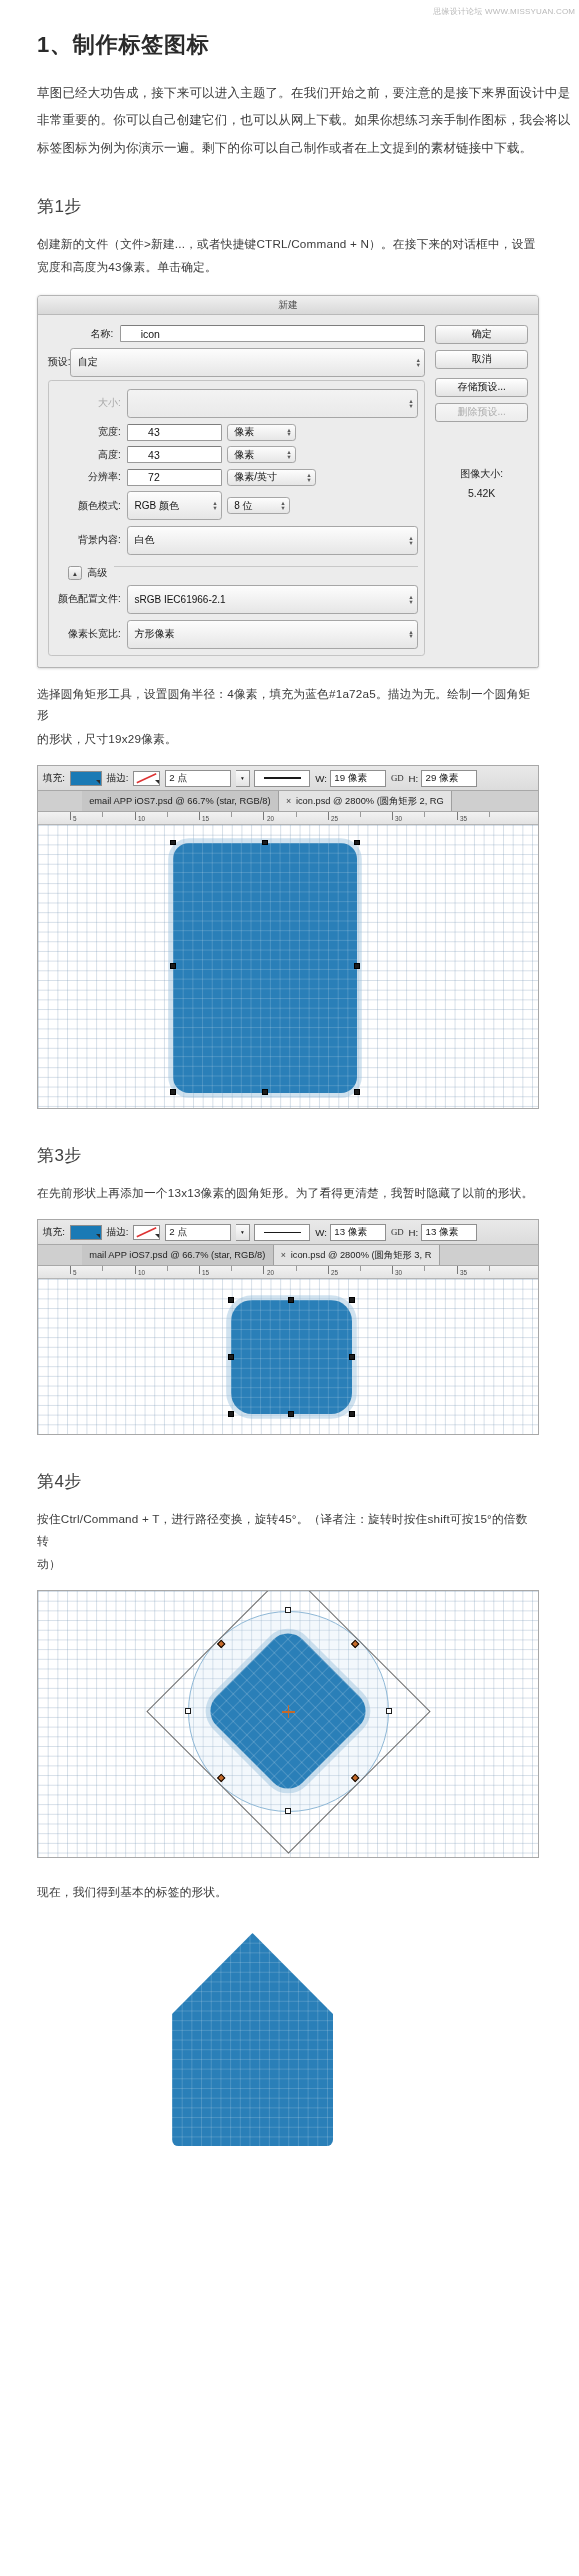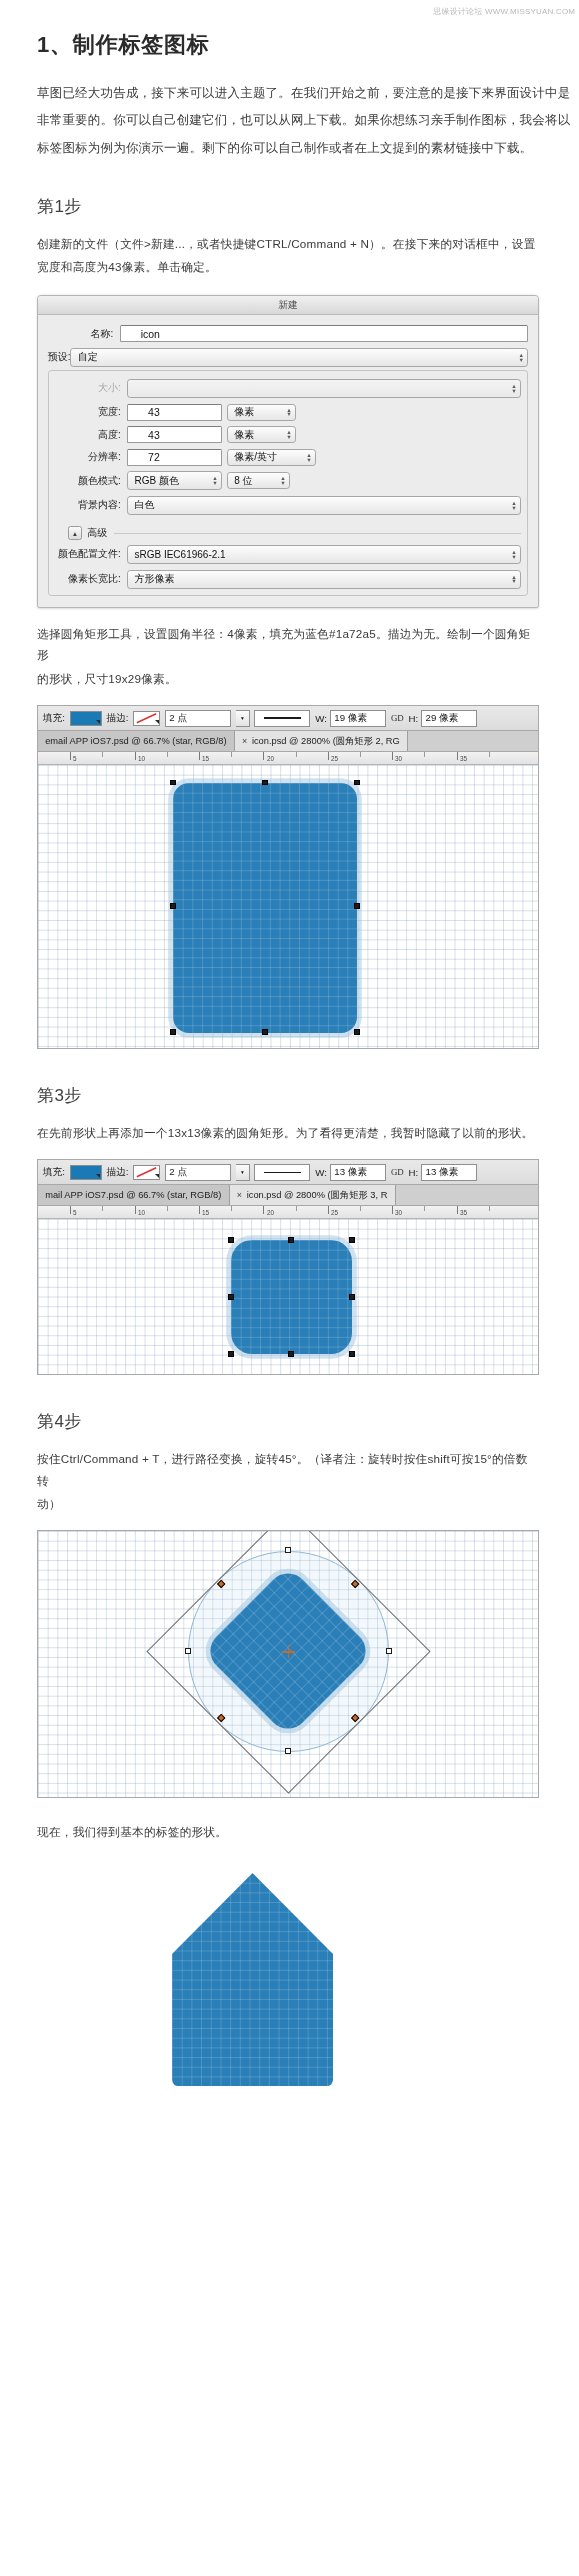--- a/index.html
+++ b/index.html
@@ -92,21 +92,21 @@
     height: 17px; background: #fff;
     border: 0.8px solid #9a9a9a; border-top-color: #7d7d7d;
     border-radius: 1.6px;
     display: flex; align-items: center;
     padding: 0 20px; font-size: 10.5px; color: #111;
   }
   .tf.name { flex: 1 1 auto; }
   .tf.num  { width: 95px; }
 
   .sel {
-    height: 19px;
+    height: 29px;
     background: linear-gradient(#fdfdfd,#e6e6e6);
     border: 0.8px solid #a6a6a6; border-radius: 3.2px;
     display: flex; align-items: center; justify-content: space-between;
     padding: 0 3.2px 0 6.4px; font-size: 10px; color: #111;
     position: relative;
   }
   .sel.dim { color: #a9a9a9; background: linear-gradient(#f3f3f3,#e9e9e9); }
   .sel.grow { flex: 1 1 auto; }
   .sel.w118 { width: 95px; }
 
@@ -126,21 +126,21 @@
   }
   .unitbtn.wide { min-width: 89px; }
 
   .group {
     border: 0.8px solid #c4c4c4; border-radius: 3.2px;
     padding: 8px 6.4px 4.8px 6.4px; margin-top: 3.2px; position: relative;
   }
 
   .preset-row { display: flex; align-items: center; margin-bottom: 1.6px; }
 
-  .advanced-head { display: flex; align-items: center; margin: 11.3px 0 4.8px 13px; }
+  .advanced-head { display: flex; margin: 11.3px 0 4.8px 13px; }
   .disc {
     width: 13.7px; height: 13.7px; border: 0.8px solid #9b9b9b; border-radius: 2.4px;
     background: linear-gradient(#fafafa,#dcdcdc);
     display: flex; align-items: center; justify-content: center;
     font-size: 6.4px; color: #3c3c3c; margin-right: 5.6px;
   }
   .advanced-head .atxt { font-size: 10px; margin-right: 6.4px; }
   .advanced-head .rule { flex: 1 1 auto; height: 0.8px; background: #c8c8c8; }
 
   .btn {
@@ -208,21 +208,21 @@
     height: 17px; background: #fff; border: 0.8px solid #8f8f8f;
     display: flex; align-items: center; padding: 0 3.2px; font-size: 9.7px;
     min-width: 56px;
   }
   .chain { font-size: 8.9px; color: #333; font-family: Liberation Serif, serif; }
 
   
   .tabstrip {
     width: 502px; display: flex; align-items: stretch;
     background: #cfcfcf; border: 0.8px solid #a8a8a8; border-top: none;
-    height: 21px; font-size: 9.3px; color: #222;
+    height: 21px; font-size: 9.3px; color: #222; padding-left: 44px;
   }
   .tabstrip .tab {
     display: flex; align-items: center; padding: 0 7.2px; white-space: nowrap;
     border-right: 0.8px solid #9f9f9f; background: #c6c6c6;
   }
   .tabstrip .tab.active { background: #e3e3e3; }
   .tabstrip .tab .x { margin-right: 4.8px; color: #444; font-size: 8.9px; }
 
   
   .canvas-wrap { width: 502px; border: 0.8px solid #a8a8a8; border-top: none; background: #fff; }
@@ -432,20 +432,30 @@
                 <span class="stepper">
                     <i>▲</i>
                     <i>▼</i>
                   </span>
               </div>
             </div>
 
           </div>
         </div>
 
+        <div class="ps-right">
+          <div class="btn primary">确定</div>
+          <div class="btn">取消</div>
+          <div class="btn" style="margin-top:9.7px">存储预设...</div>
+          <div class="btn disabled">删除预设...</div>
+          <div class="imgsize">
+            <div class="t">图像大小:</div>
+            <div class="v">5.42K</div>
+          </div>
+        </div>
       </div>
     </div>
 
     <p class="step-desc">选择圆角矩形工具，设置圆角半径：4像素，填充为蓝色#1a72a5。描边为无。绘制一个圆角矩形</p>
     <p class="step-desc" style="margin-top:1.6px">的形状，尺寸19x29像素。</p>
 
     <div class="optbar">
       <span class="lab">填充:</span>
       <span class="swatch-fill"></span>
       <span class="lab">描边:</span>

